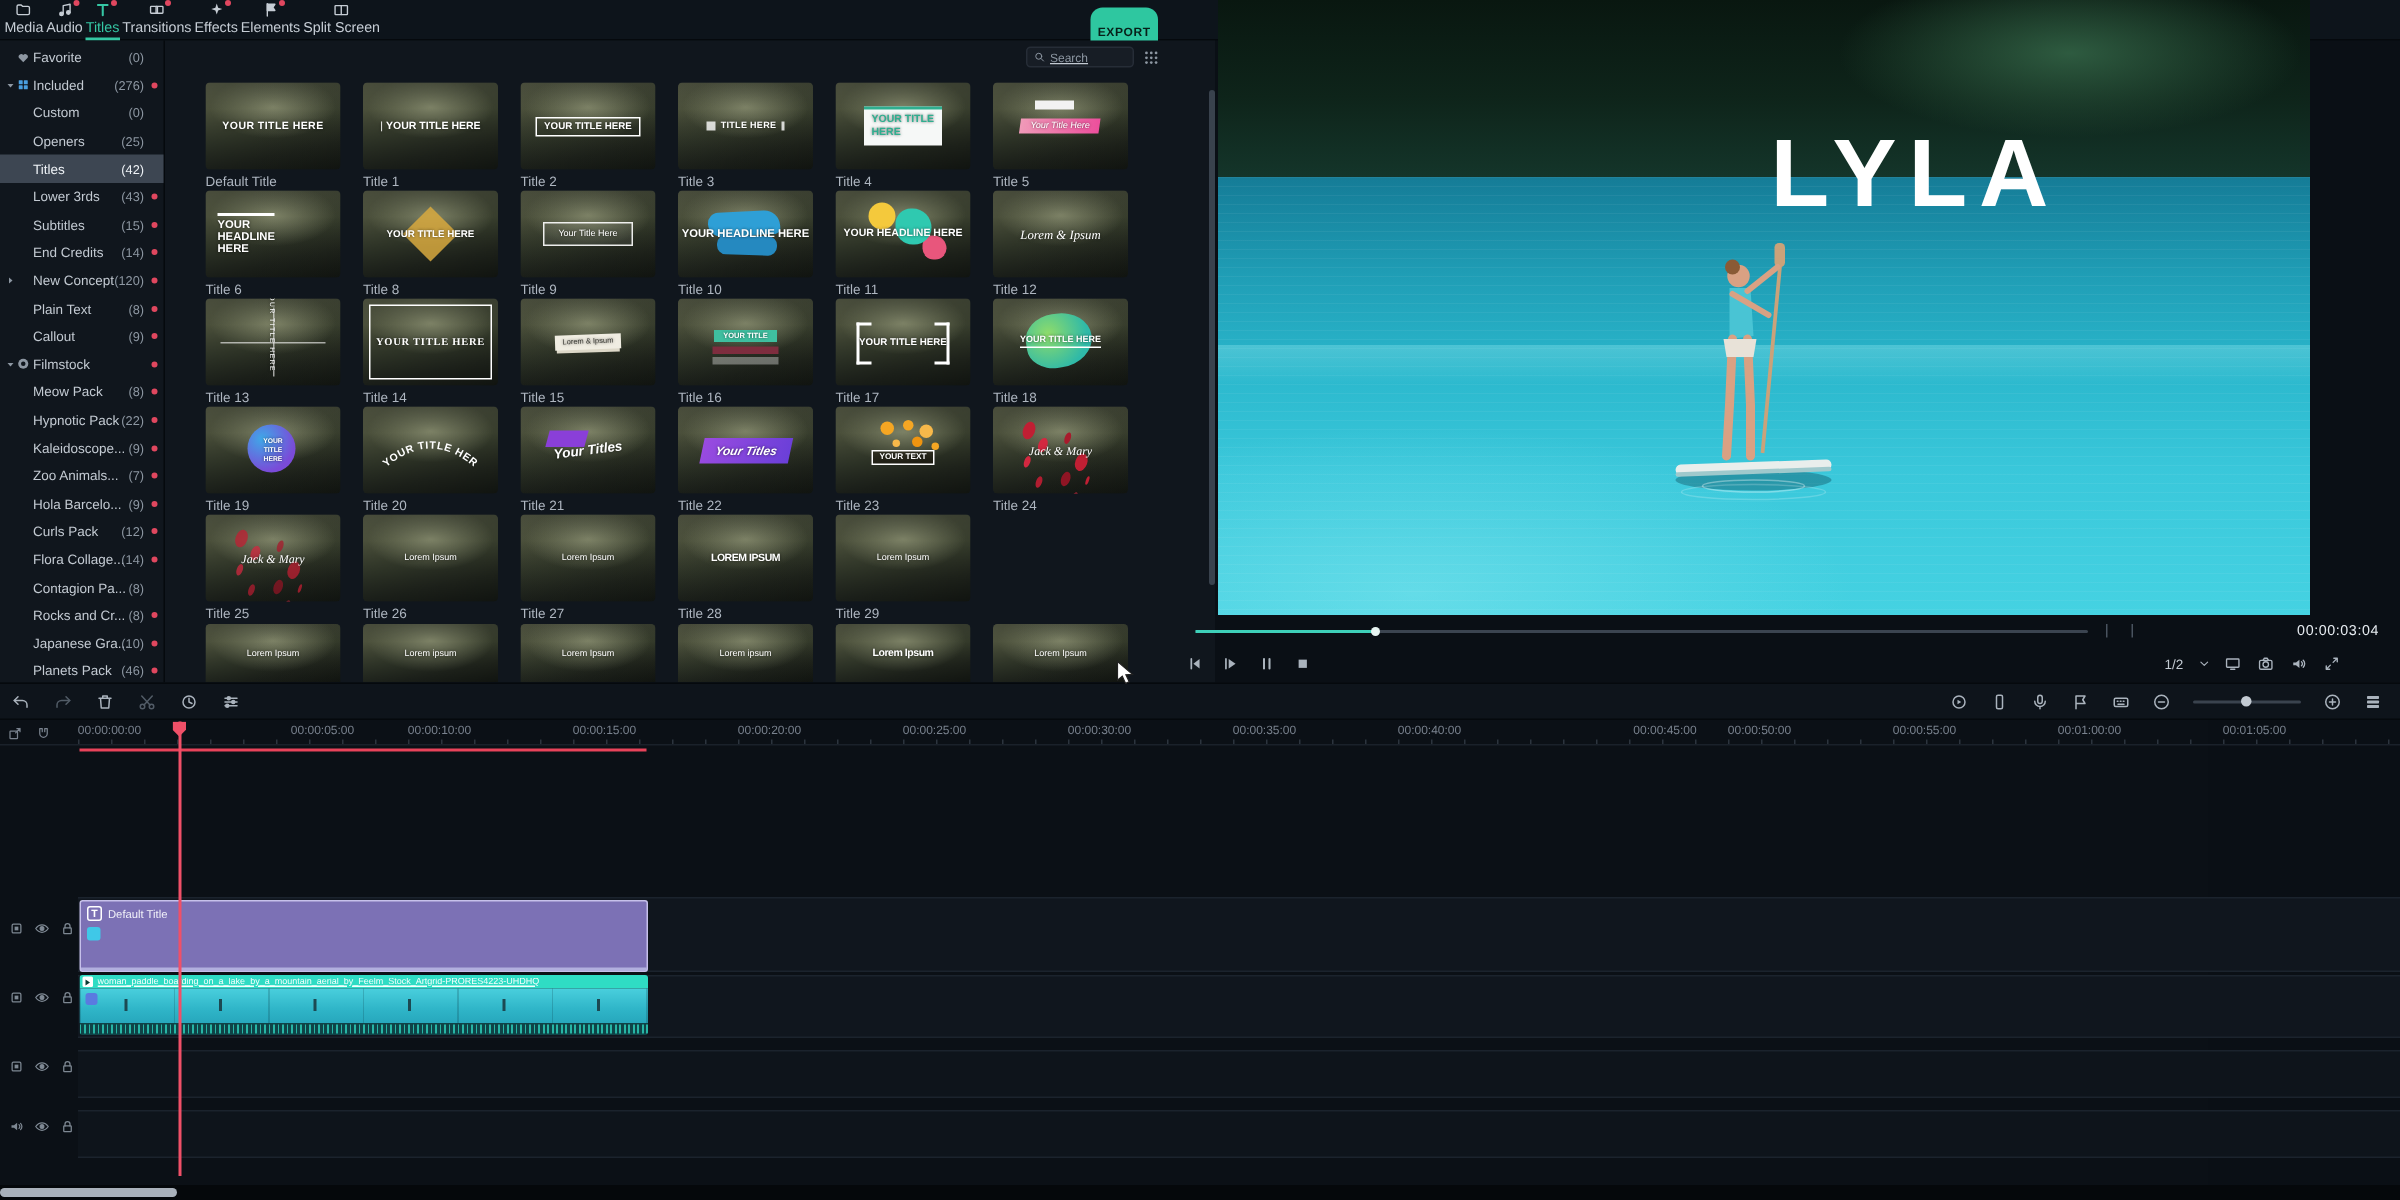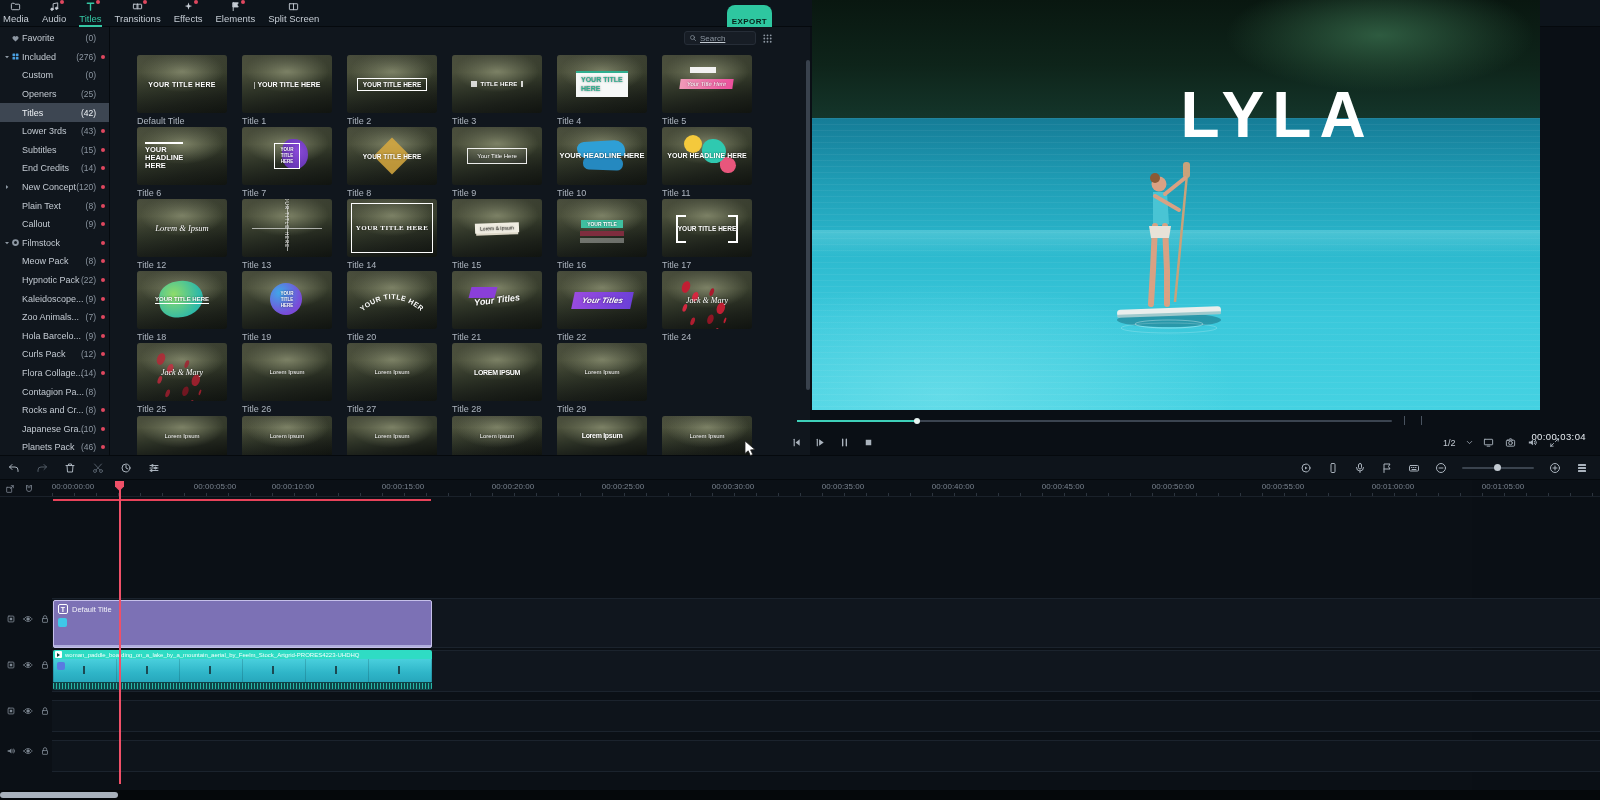--- a/index.html
+++ b/index.html
@@ -4,21 +4,21 @@
 <style>
   * { margin:0; padding:0; box-sizing:border-box; }
   html,body { width:1600px; height:800px; overflow:hidden; background:#0a0f15;
     font-family:"Liberation Sans", sans-serif; }
   #app { position:absolute; inset:0; width:1600px; height:800px; background:#0a0f15; color:#c3cad2; }
   .ic { display:inline-block; position:relative; }
   .ic svg { display:block; width:100%; height:100%; }
 
   
   .menubar { position:absolute; left:0; top:0; width:1600px; height:27px; background:#0d141b; border-bottom:1px solid #05090d; }
-  .menu-items { position:absolute; left:3px; top:1px; display:flex; gap:13px; }
+  .menu-items { position:absolute; left:3px; top:1px; display:flex; gap:2px; }
   .mi { display:flex; flex-direction:column; align-items:center; gap:1px; cursor:default; }
   .mi .ic { width:11px; height:11px; color:#c6cdd5; }
   .mi .lbl { font-size:9.5px; color:#c6cdd5; white-space:nowrap; }
   .mi.active .ic, .mi.active .lbl { color:#35c7a4; }
   .mi.active .lbl { border-bottom:2px solid #35c7a4; padding-bottom:1px; }
   .mi .dot { position:absolute; right:-4px; top:-1px; width:4px; height:4px; border-radius:50%; background:#e0475f; }
   .export-btn { position:absolute; left:727px; top:5px; width:45px; height:33px; border:none; border-radius:8px;
     background:#2ec7a0; color:#072019; font-size:8px; font-weight:bold; letter-spacing:.4px; font-family:inherit; }
 
   
@@ -115,21 +115,21 @@
     background:radial-gradient(420px 160px at 18% 95%, rgba(160,240,245,.35) 0%, rgba(0,0,0,0) 70%),
       linear-gradient(180deg, #157c97 0%, #1f9db5 22%, #2bb8cd 45%, #3ac8db 68%, #45d2e2 100%); }
   .water:before { content:""; position:absolute; inset:0; background:repeating-linear-gradient(180deg, rgba(255,255,255,.05) 0 1px, rgba(0,0,0,0) 1px 6px); }
   .water:after { content:""; position:absolute; left:0; top:112px; width:100%; height:26px; background:linear-gradient(180deg, rgba(190,255,255,.25), rgba(190,255,255,0)); }
   .lyla { position:absolute; left:1172px; top:78px; width:210px; text-align:center; font-size:64px; font-weight:bold; letter-spacing:8px; color:#fff; z-index:3; }
   .paddler { position:absolute; left:1103px; top:152px; width:130px; height:185px; z-index:2; }
   .progress-track { position:absolute; left:797px; top:420px; width:595px; height:2px; background:#3b4450; border-radius:1px; }
   .progress-fill { position:absolute; left:0; top:0; height:2px; width:121px; background:#3ed0b9; }
   .progress-dot { position:absolute; left:117px; top:-2px; width:6px; height:6px; border-radius:50%; background:#e8f5f2; }
   .ptick { position:absolute; top:416px; width:1px; height:9px; background:#49535f; }
-  .timecode { position:absolute; left:1470px; top:415px; width:116px; text-align:right; font-size:9.5px; color:#e6ebf0; letter-spacing:.4px;margin-top:16px; }
+  .timecode { position:absolute; left:1470px; top:415px; width:116px; text-align:right; font-size:9.5px; color:#e6ebf0; letter-spacing:.4px; }
   .transport { position:absolute; left:791px; top:437px; display:flex; gap:13px; }
   .transport .ic { width:11px; height:11px; color:#aab3bd; }
   .pv-right { position:absolute; left:1443px; top:437px; display:flex; align-items:center; gap:9px; }
   .pv-right .zl { font-size:9px; color:#c3cad2;text-align:right; }
   .pv-right .ic { width:11px; height:11px; color:#aab3bd; }
   .pv-right .ic.small { width:9px; height:9px; }
 
   
   .toolbar { position:absolute; left:0; top:455px; width:1600px; height:25px; background:#0e141b; border-top:1px solid #05090d; border-bottom:1px solid #05090d; }
   .tb-left { position:absolute; left:8px; top:6px; display:flex; gap:16px; }
@@ -486,28 +486,20 @@
         <div class="cell">
           <div class="thumb">
             <div class="ov ov-headline">
               <span class="t1">YOUR HEADLINE HERE</span>
             </div>
           </div>
           <div class="clbl">Title 6</div>
         </div>
         <div class="cell">
           <div class="thumb">
-            <div class="ov ov-purplebox">
-              <span class="t1">YOUR TITLE HERE</span>
-            </div>
-          </div>
-          <div class="clbl">Title 7</div>
-        </div>
-        <div class="cell">
-          <div class="thumb">
             <div class="ov ov-diamond">
               <span class="t1">YOUR TITLE HERE</span>
             </div>
           </div>
           <div class="clbl">Title 8</div>
         </div>
         <div class="cell">
           <div class="thumb">
             <div class="ov ov-thinbox">
               <span class="t1">Your Title Here</span>
@@ -614,20 +606,28 @@
           </div>
           <div class="clbl">Title 21</div>
         </div>
         <div class="cell">
           <div class="thumb">
             <div class="ov ov-purpleslab">
               <span class="t1">Your Titles</span>
             </div>
           </div>
           <div class="clbl">Title 22</div>
+        </div>
+        <div class="cell">
+          <div class="thumb">
+            <div class="ov ov-orangedots">
+              <span class="t1">YOUR TEXT</span>
+            </div>
+          </div>
+          <div class="clbl">Title 23</div>
         </div>
         <div class="cell">
           <div class="thumb">
             <div class="ov ov-petalsburst">
               <span class="t1">Jack &amp; Mary</span>
             </div>
           </div>
           <div class="clbl">Title 24</div>
         </div>
         <div class="cell">
@@ -922,21 +922,21 @@
     <div class="ruler" id="rulerEl">
         <span class="rlabel" style="left: 73px;">00:00:00:00</span>
         <span class="rlabel" style="left: 183px; margin-left: 32px;">00:00:05:00</span>
         <span class="rlabel" style="left: 293px;">00:00:10:00</span>
         <span class="rlabel" style="left: 403px;">00:00:15:00</span>
         <span class="rlabel" style="left: 513px;">00:00:20:00</span>
         <span class="rlabel" style="left: 623px;">00:00:25:00</span>
         <span class="rlabel" style="left: 733px;">00:00:30:00</span>
         <span class="rlabel" style="left: 843px;">00:00:35:00</span>
         <span class="rlabel" style="left: 953px;">00:00:40:00</span>
-        <span class="rlabel" style="left: 1063px;">00:00:45:00</span>
+        <span class="rlabel" style="left: 1110px;">00:00:45:00</span>
         <span class="rlabel" style="left: 1173px;">00:00:50:00</span>
         <span class="rlabel" style="left: 1283px;">00:00:55:00</span>
         <span class="rlabel" style="left: 1393px;">00:01:00:00</span>
         <span class="rlabel" style="left: 1503px;">00:01:05:00</span>
         <span class="rtick" style="left: 52px;"></span>
         <span class="rtick" style="left: 74px;"></span>
         <span class="rtick" style="left: 96px;"></span>
         <span class="rtick" style="left: 118px;"></span>
         <span class="rtick" style="left: 140px;"></span>
         <span class="rtick" style="left: 162px;"></span>

